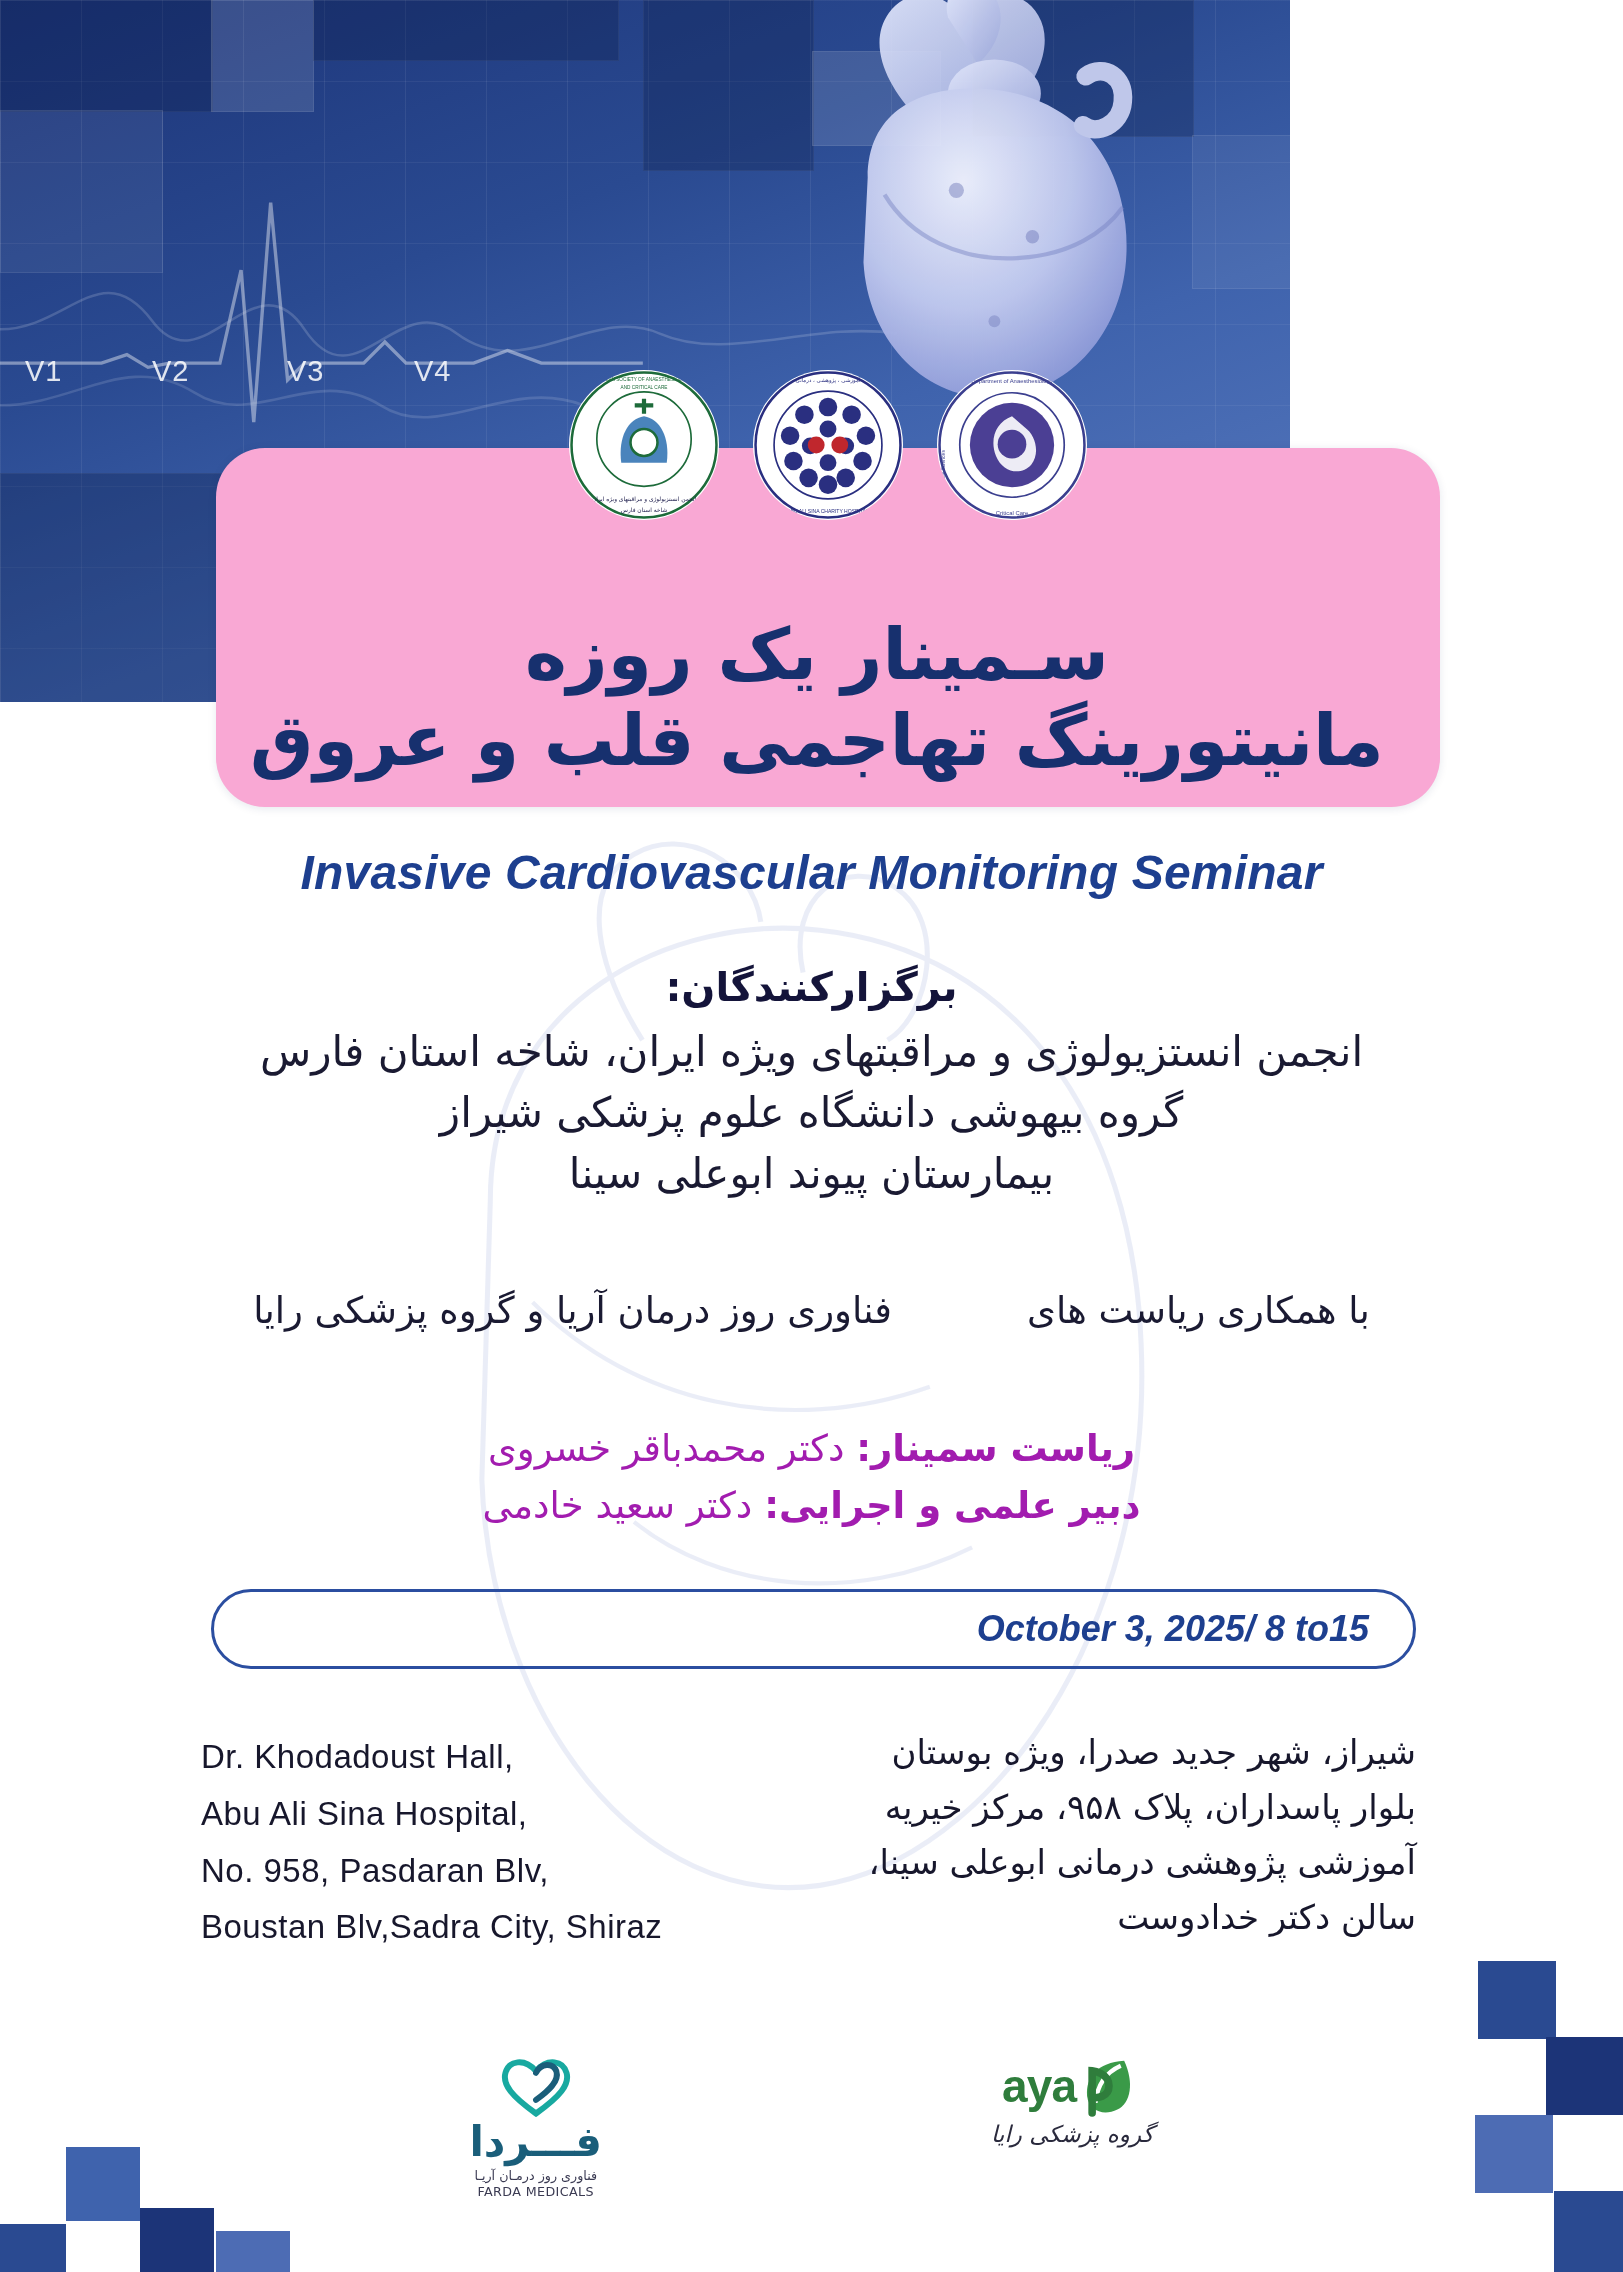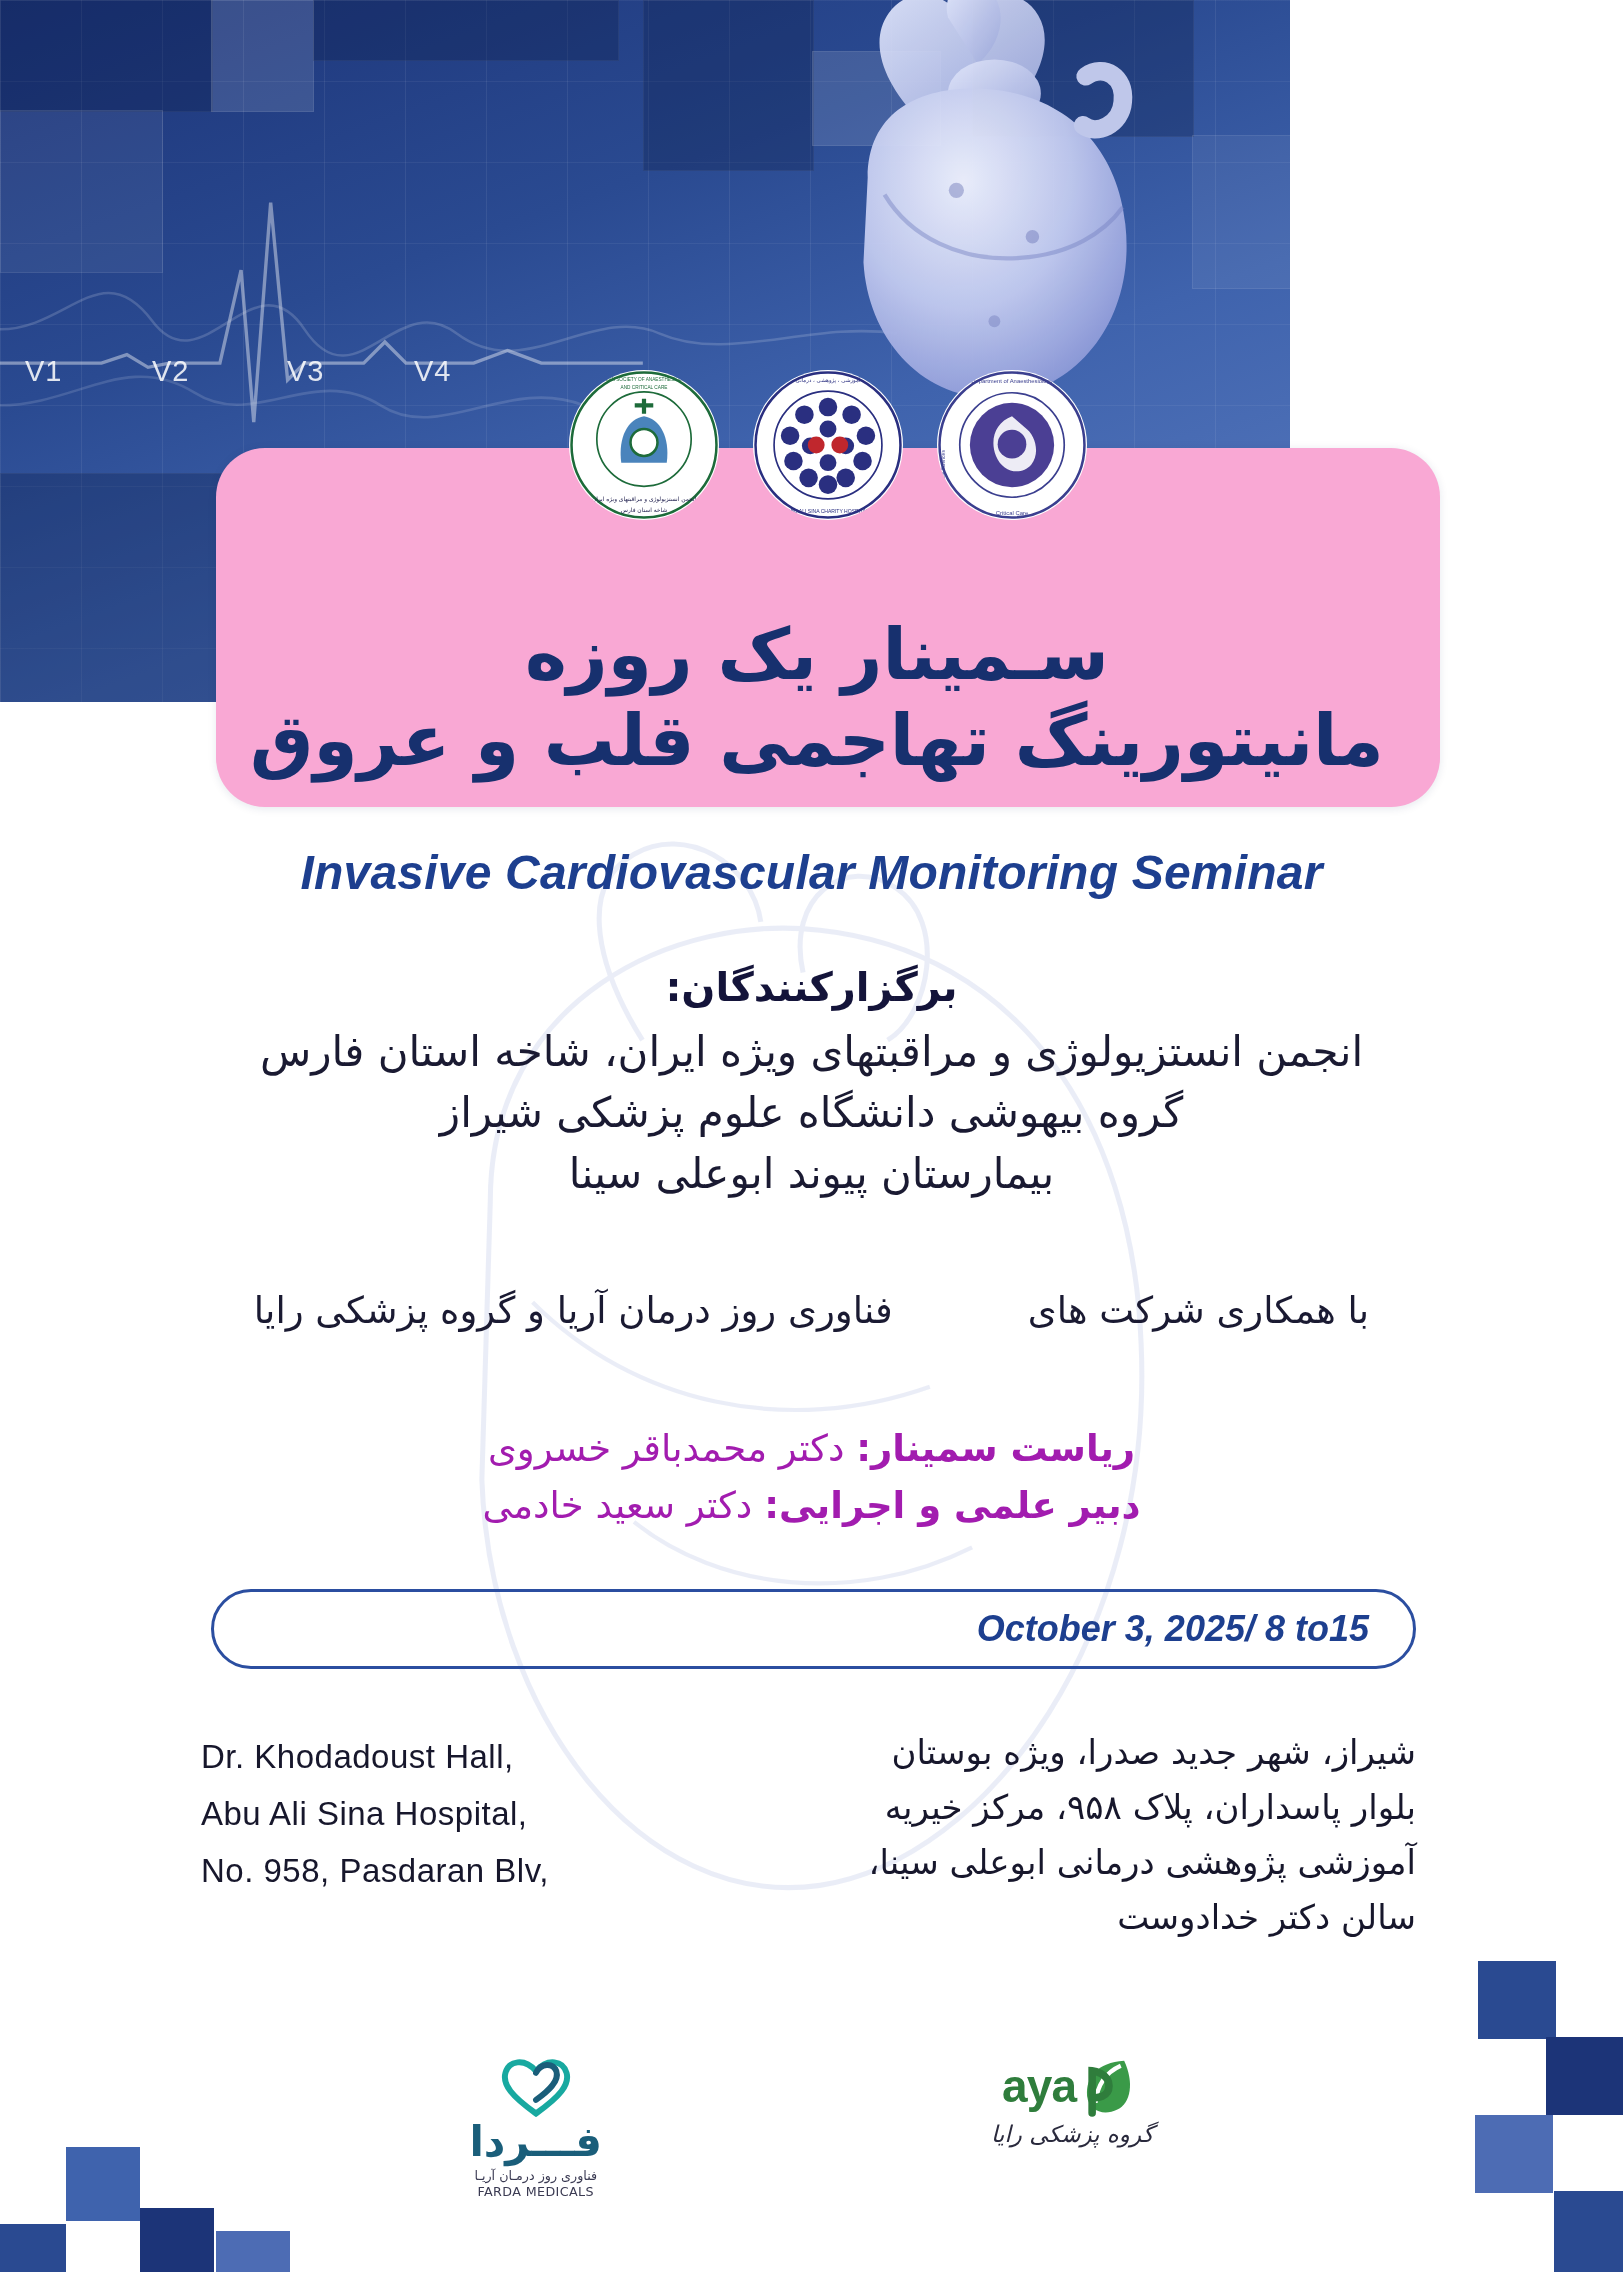--- a/index.html
+++ b/index.html
@@ -427,21 +427,21 @@
   <div class="title-en">Invasive Cardiovascular Monitoring Seminar</div>
 
   <div class="organizers">
     <div class="org-head">برگزارکنندگان:</div>
     <div class="org-line">انجمن انستزیولوژی و مراقبتهای ویژه ایران، شاخه استان فارس</div>
     <div class="org-line">گروه بیهوشی دانشگاه علوم پزشکی شیراز</div>
     <div class="org-line">بیمارستان پیوند ابوعلی سینا</div>
   </div>
 
   <div class="collab">
-    <span>با همکاری شرکت های</span>
+    <span>با همکاری ریاست های</span>
     <span>فناوری روز درمان آریا و گروه پزشکی رایا</span>
   </div>
 
   <div class="chairs">
     <div class="chair-row">
       <b>ریاست سمینار:</b>
       <span>دکتر محمدباقر خسروی</span>
     </div>
     <div class="chair-row">
       <b>دبیر علمی و اجرایی:</b>
@@ -457,20 +457,21 @@
     <div>شیراز، شهر جدید صدرا،  ویژه بوستان</div>
     <div>بلوار پاسداران، پلاک ۹۵۸،  مرکز خیریه</div>
     <div>آموزشی پژوهشی درمانی ابوعلی سینا،</div>
     <div>سالن دکتر خدادوست</div>
   </div>
 
   <div class="addr-en">
     <div>Dr. Khodadoust Hall,</div>
     <div>Abu Ali Sina Hospital,</div>
     <div>No. 958, Pasdaran Blv,</div>
+    <div>Boustan Blv,Sadra City, Shiraz</div>
   </div>
 
   <div class="sponsors">
 
     <div class="sponsor">
       <div style="display:flex;align-items:center;justify-content:center;gap:3.4px;">
         <svg width="63" height="64" viewBox="0 0 74 76">
           <path d="M52,8 C20,10 6,28 8,50 C10,68 28,74 44,66 C60,58 64,34 52,8 Z" fill="#3a9a48"></path>
           <path d="M48,14 C30,22 20,38 18,58" fill="none" stroke="#ffffff" stroke-width="5"></path>
           <path d="M14,70 L14,20 C14,20 34,22 34,38 C34,52 18,52 18,52" fill="none" stroke="#2f7d3c" stroke-width="9" stroke-linecap="round"></path>

